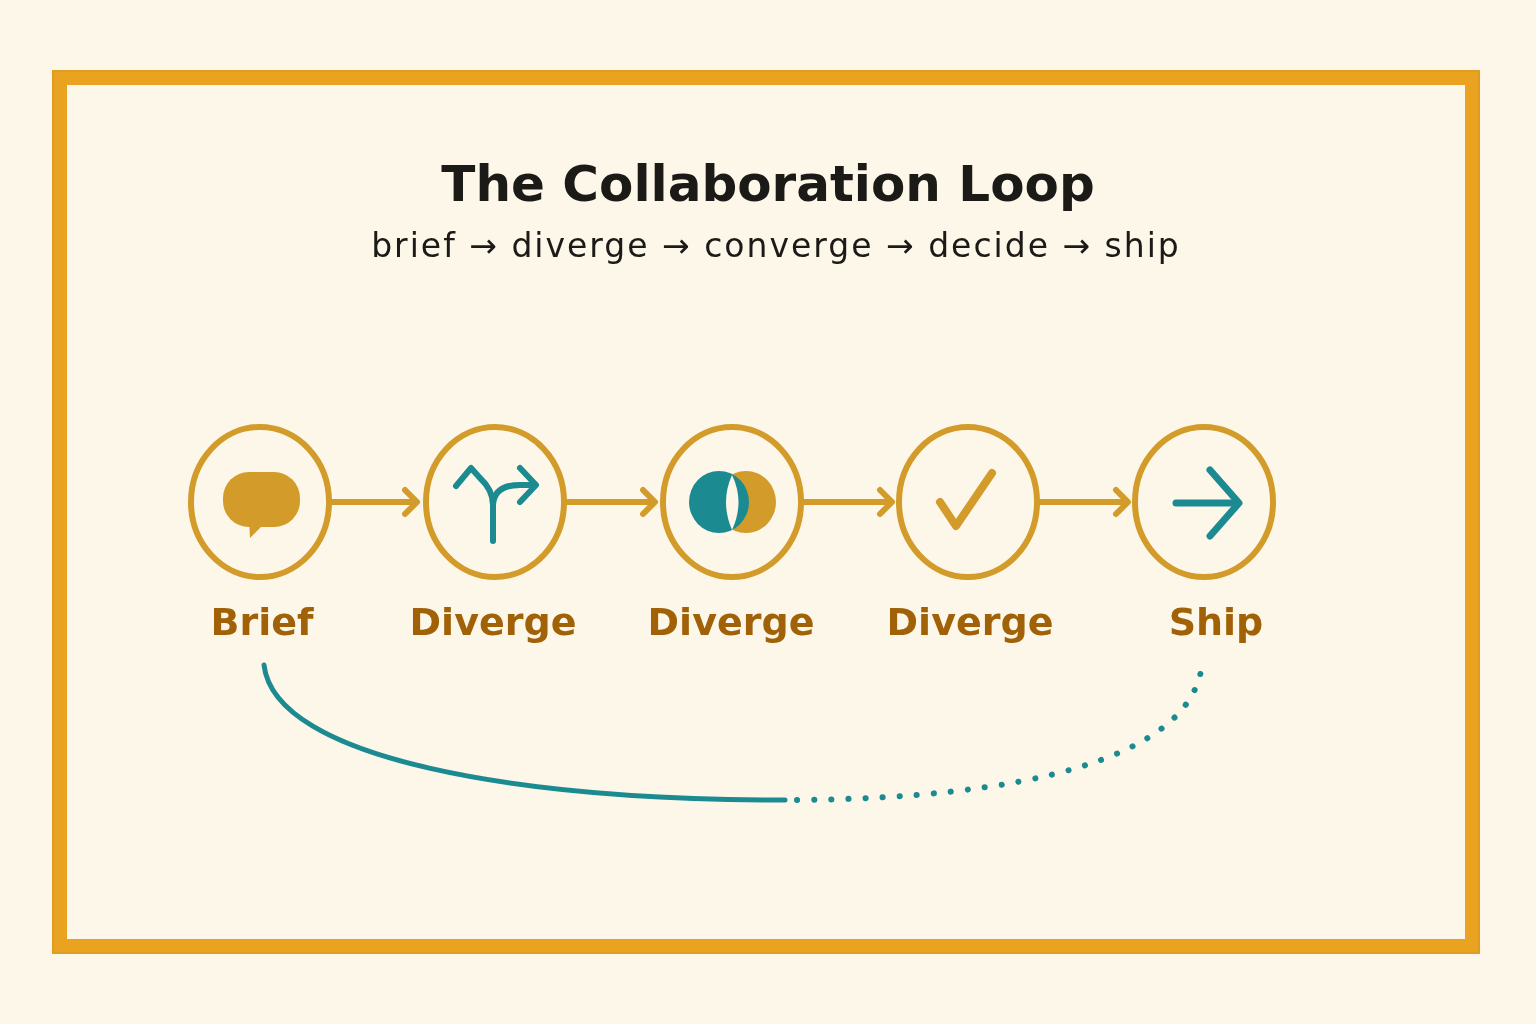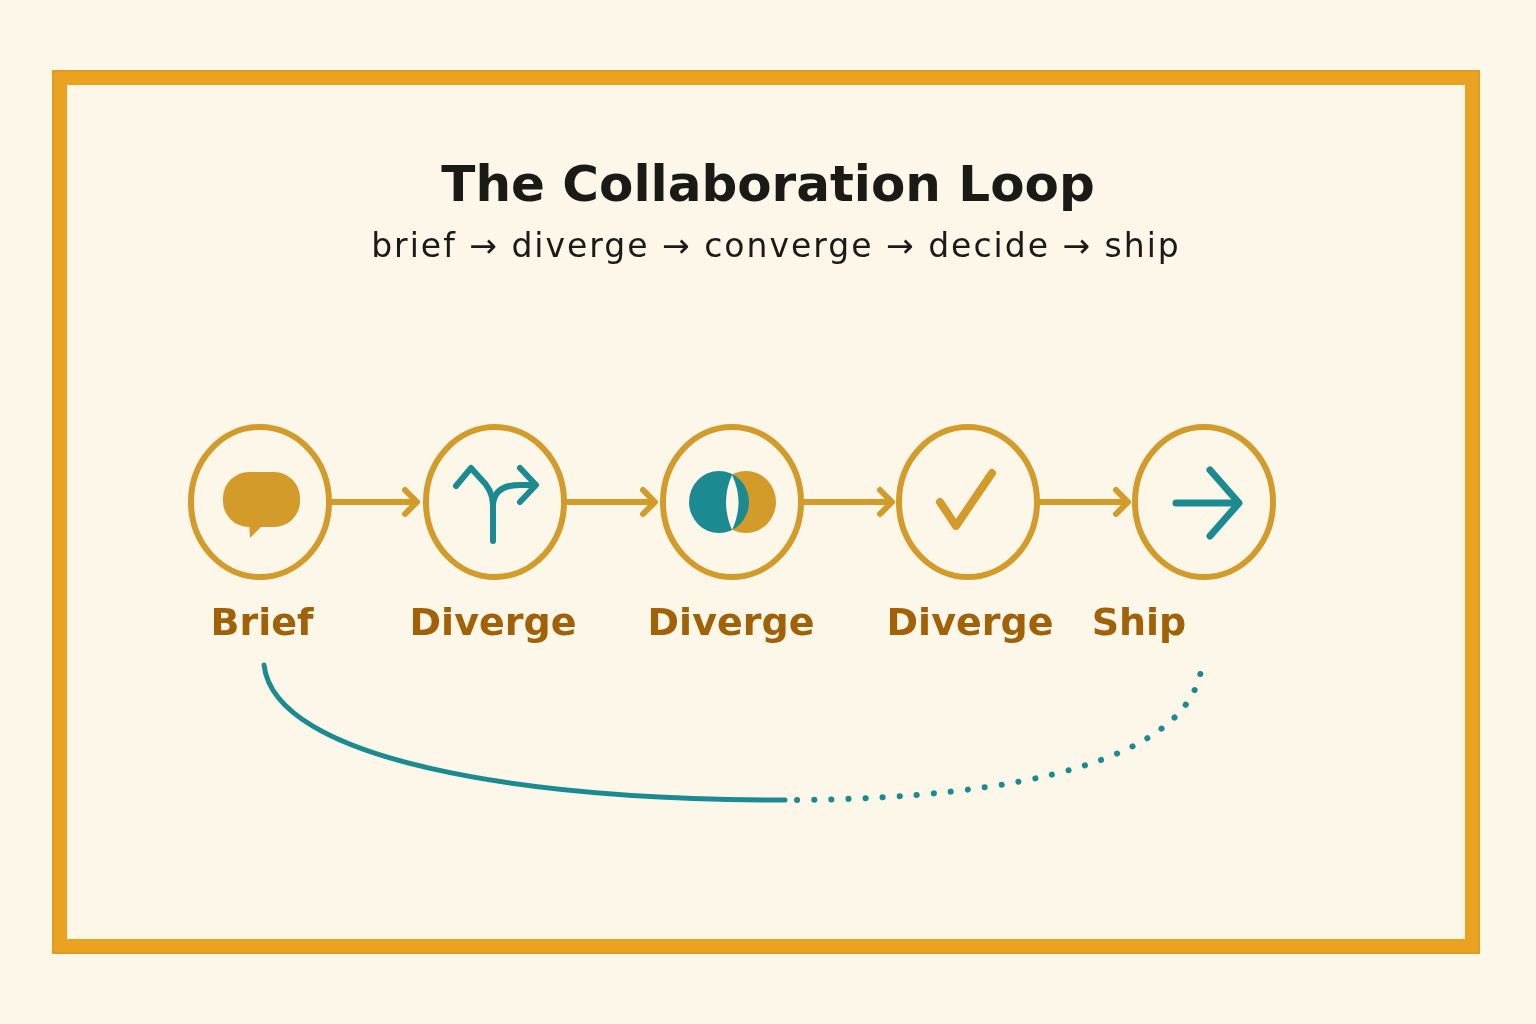--- a/index.html
+++ b/index.html
@@ -73,13 +73,13 @@
   </g>
 
   <path d="M264 665 C275 760 520 800 785 800" stroke="#1b8b91" stroke-width="5" fill="none" stroke-linecap="round"></path>
   <path d="M797 800 C1020 798 1190 760 1202 665" stroke="#1b8b91" stroke-width="6" fill="none" stroke-linecap="round" stroke-dasharray="0.1 17"></path>
 </svg>
 
 <div class="label" style="left:262px">Brief</div>
 <div class="label" style="left:493px">Diverge</div>
 <div class="label" style="left:731px">Diverge</div>
 <div class="label" style="left:970px">Diverge</div>
-<div class="label" style="left:1139px">Ship</div>
+<div class="label" style="left:1216px">Ship</div>
 
 </body></html>

